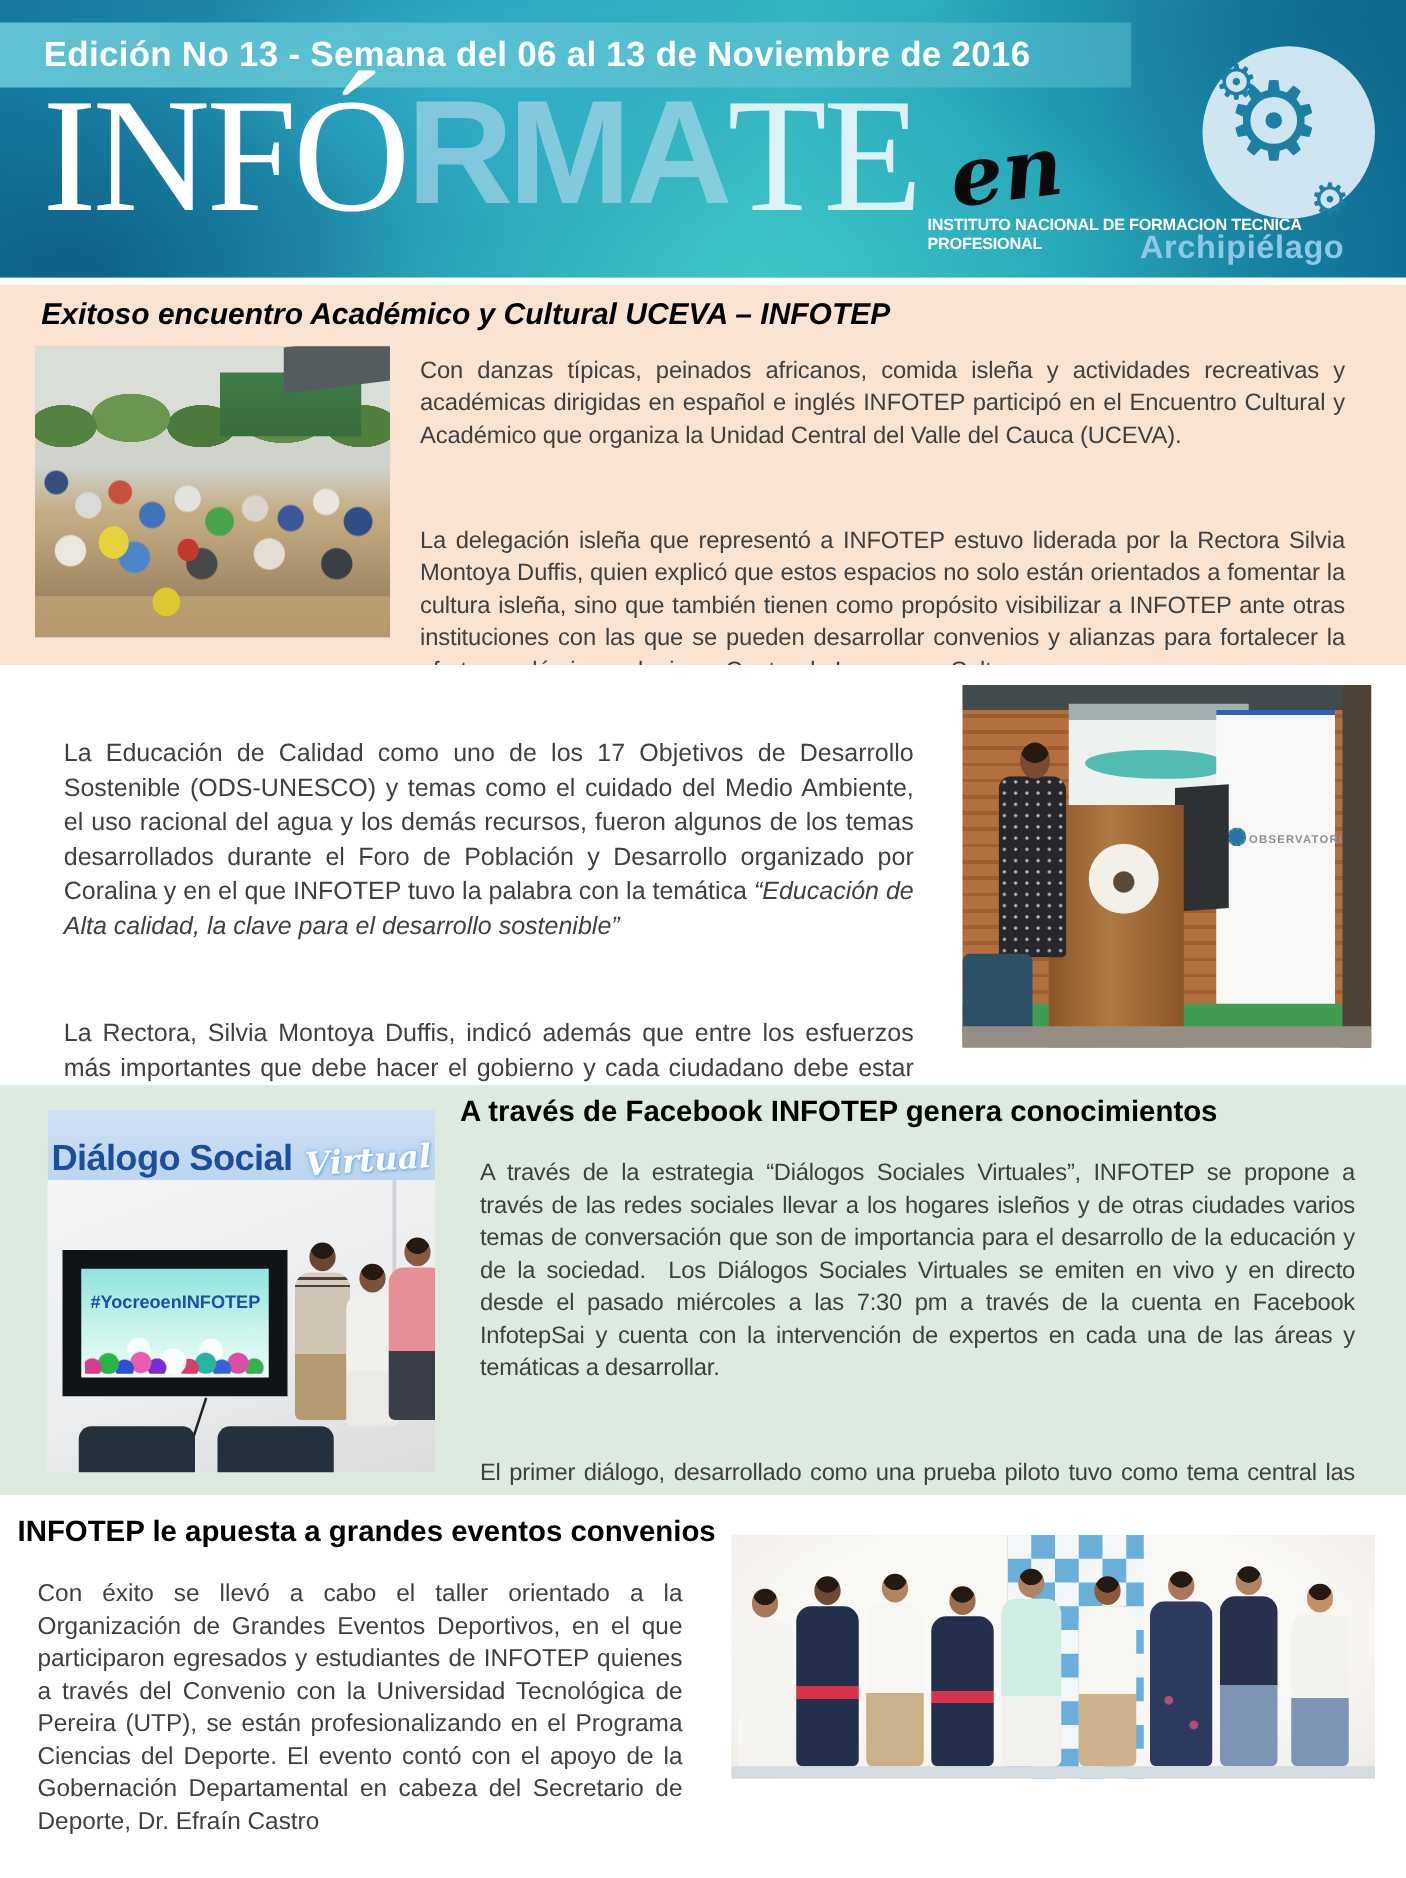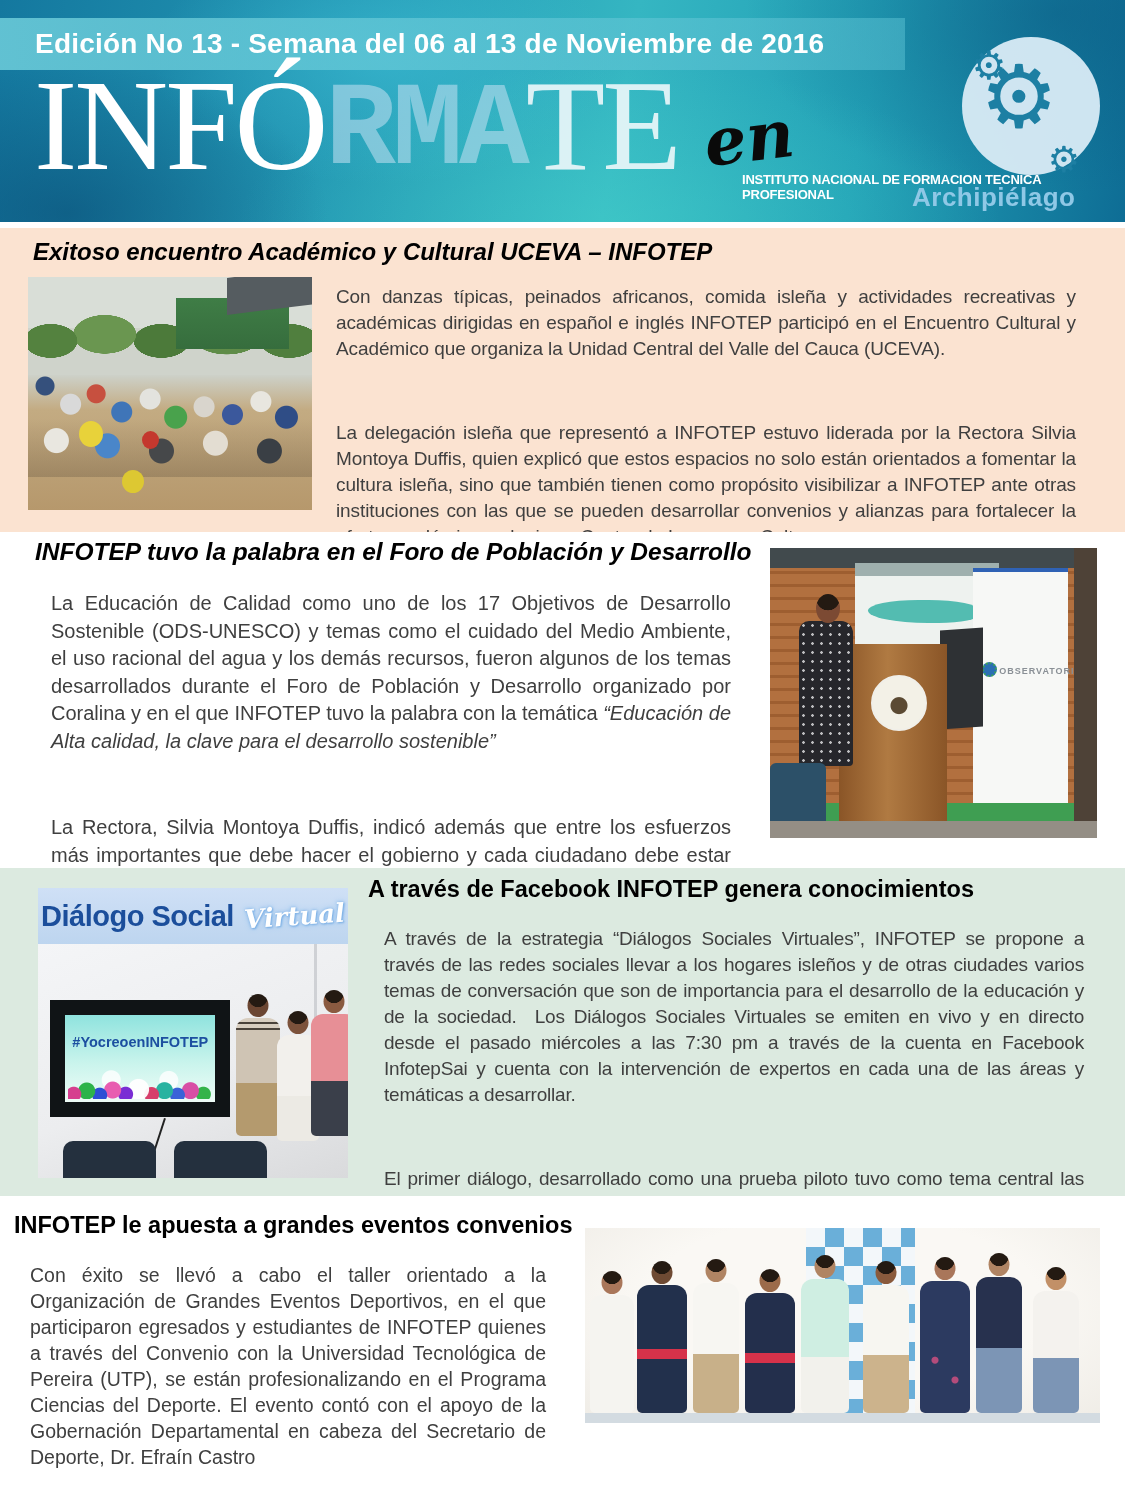--- a/index.html
+++ b/index.html
@@ -13,21 +13,21 @@
       radial-gradient(ellipse 520px 300px at 94% 6%, rgba(10,86,128,.5), transparent 60%),
       radial-gradient(ellipse 640px 280px at 55% 104%, rgba(72,216,204,.45), transparent 60%),
       radial-gradient(ellipse 420px 230px at 34% 26%, rgba(66,196,220,.5), transparent 55%),
       linear-gradient(100deg,#14789f 0%,#2397b3 30%,#35b6c2 55%,#22a0b6 76%,#0e6d95 100%);}
   .edition-strip{position:absolute;left:0;top:18px;width:905px;height:52px;
     background:linear-gradient(90deg, rgba(110,206,219,.85), rgba(86,190,208,.55));
     display:flex;align-items:center;}
   .edition-strip span{margin-left:35px;font-size:28px;font-weight:700;color:#fff;letter-spacing:.2px;}
   .masthead-title{position:absolute;left:34px;top:60px;white-space:nowrap;line-height:1;}
   .t-info{font-family:"Liberation Serif",serif;font-size:130px;color:#ffffff;letter-spacing:-3px;}
-  .t-rma{font-family:Liberation Mono, monospace;font-weight:700;font-size:118px;
+  .t-rma{font-family:Liberation Sans, sans-serif;font-weight:700;font-size:118px;
          color:rgba(190,222,240,.58);letter-spacing:-4px;vertical-align:6px;}
   .t-te{font-family:"Liberation Serif",serif;font-size:130px;color:rgba(242,249,252,.88);letter-spacing:-3px;margin-top:24px;}
   .t-en{display:inline-block;font-family:"DejaVu Serif",serif;font-style:italic;font-weight:700;
         font-size:66px;color:#0a0a0a;margin-left:26px;transform:rotate(-7deg) translateY(-8px);}
   .globe{position:absolute;left:952px;top:34px;width:158px;height:150px;z-index:1;}
   .logo-name{position:absolute;left:788px;top:84px;z-index:2;font-family:"Liberation Serif",serif;
              font-size:64px;color:#fff;letter-spacing:-1px;line-height:1;}
   .logo-region{position:absolute;left:912px;top:146px;z-index:2;font-weight:700;font-size:26px;
                color:#8fc8e6;letter-spacing:.5px;margin-top:36px;}
   .logo-sub{position:absolute;left:742px;top:172px;z-index:2;font-weight:700;font-size:13px;
@@ -125,21 +125,21 @@
   .p2-head{left:14%;top:16%;width:24px;height:29px;border-radius:50%;
     background:radial-gradient(circle at 50% 16%, #241a12 0 42%, #7c4a33 44%);}
   .p2-body{left:9%;top:25%;width:54px;height:50%;border-radius:10px 12px 4px 4px;background:#26262b;
     background-image:radial-gradient(circle, rgba(255,255,255,.7) 1px, transparent 1.6px);background-size:9px 9px;}
   .p2-floor{left:0;bottom:0;width:100%;height:6%;background:#948e85;}
   .p2-chair{left:0;bottom:4%;width:17%;height:22%;background:#2c5068;border-radius:6px 6px 0 0;}
 
   
   .ph-dialogo{left:38px;top:20px;width:310px;height:290px;background:#eceded;}
   .p3-head{left:0;top:0;width:100%;height:56px;background:linear-gradient(180deg,#cfe0f6,#bdd5ef);
-    display:flex;align-items:center;justify-content:center;gap:10px;}
+    display:flex;align-items:flex-end;justify-content:center;gap:10px;}
   .p3-title{color:#1b4e9b;font-weight:700;font-size:29px;letter-spacing:-0.5px;}
   .p3-script{font-family:"DejaVu Serif",serif;font-style:italic;font-weight:700;font-size:26px;color:#fff;
     text-shadow:0 0 3px #7fb3e8,0 0 6px #9cc5ee,1px 1px 2px #6aa4e0;transform:rotate(-4deg);}
   .p3-room{left:0;top:56px;width:100%;height:234px;
     background:linear-gradient(160deg,#f4f5f7 0%,#ecedef 55%,#d9dadc 100%);}
   .p3-corner{right:10%;top:0;width:3px;height:60%;background:#cfd1d5;}
   .p3-tv{left:4%;top:24%;width:58%;height:50%;background:#101416;padding:15px;box-sizing:border-box;}
   .p3-scr{position:relative;width:100%;height:100%;
     background:linear-gradient(180deg,#8fe3de 0%,#c9f4ec 55%,#effcf7 100%);}
   .p3-tag{position:absolute;left:0;top:22%;width:100%;text-align:center;
@@ -222,21 +222,20 @@
       <div class="layer balloon b-y2"></div>
     </div>
     <div class="body-text txt-uceva">
       <p>Con danzas típicas, peinados africanos, comida isleña y actividades recreativas y académicas dirigidas en español e inglés INFOTEP participó en el Encuentro Cultural y Académico que organiza la Unidad Central del Valle del Cauca (UCEVA).</p>
       <div class="gap"></div>
       <p>La delegación isleña que representó a INFOTEP estuvo liderada por la Rectora Silvia Montoya Duffis, quien explicó que estos espacios no solo están orientados a fomentar la cultura isleña, sino que también tienen como propósito visibilizar a INFOTEP ante otras instituciones con las que se pueden desarrollar convenios y alianzas para fortalecer la oferta académica y el mismo Centro de Lenguas y Cultura.</p>
     </div>
   </section>
 
   <section class="sec-foro">
-    <h2 class="art-title italic-title t-foro">INFOTEP tuvo la palabra en el Foro de Población y Desarrollo</h2>
     <div class="body-text txt-foro">
       <p><span>La Educación de Calidad como uno de los 17 Objetivos de Desarrollo Sostenible (ODS-UNESCO) y temas como el cuidado del Medio Ambiente, el uso racional del agua y los demás recursos, fueron algunos de los temas desarrollados durante el Foro de Población y Desarrollo organizado por Coralina y en el que INFOTEP tuvo la palabra con la temática </span><span class="quote-it">“Educación de Alta calidad, la clave para el desarrollo sostenible”</span></p>
       <div class="gap"></div>
       <p>La Rectora, Silvia Montoya Duffis, indicó además que entre los esfuerzos más importantes que debe hacer el gobierno y cada ciudadano debe estar la educación desde el hogar y desde las instituciones.&nbsp;&nbsp; El foro se realizó en el auditorio del Banco de la República.</p>
     </div>
     <div class="photo ph-foro">
       <div class="layer p2-ceil"></div>
       <div class="layer p2-screen"></div>
       <div class="layer p2-swoosh"></div>
       <div class="layer p2-banner">

